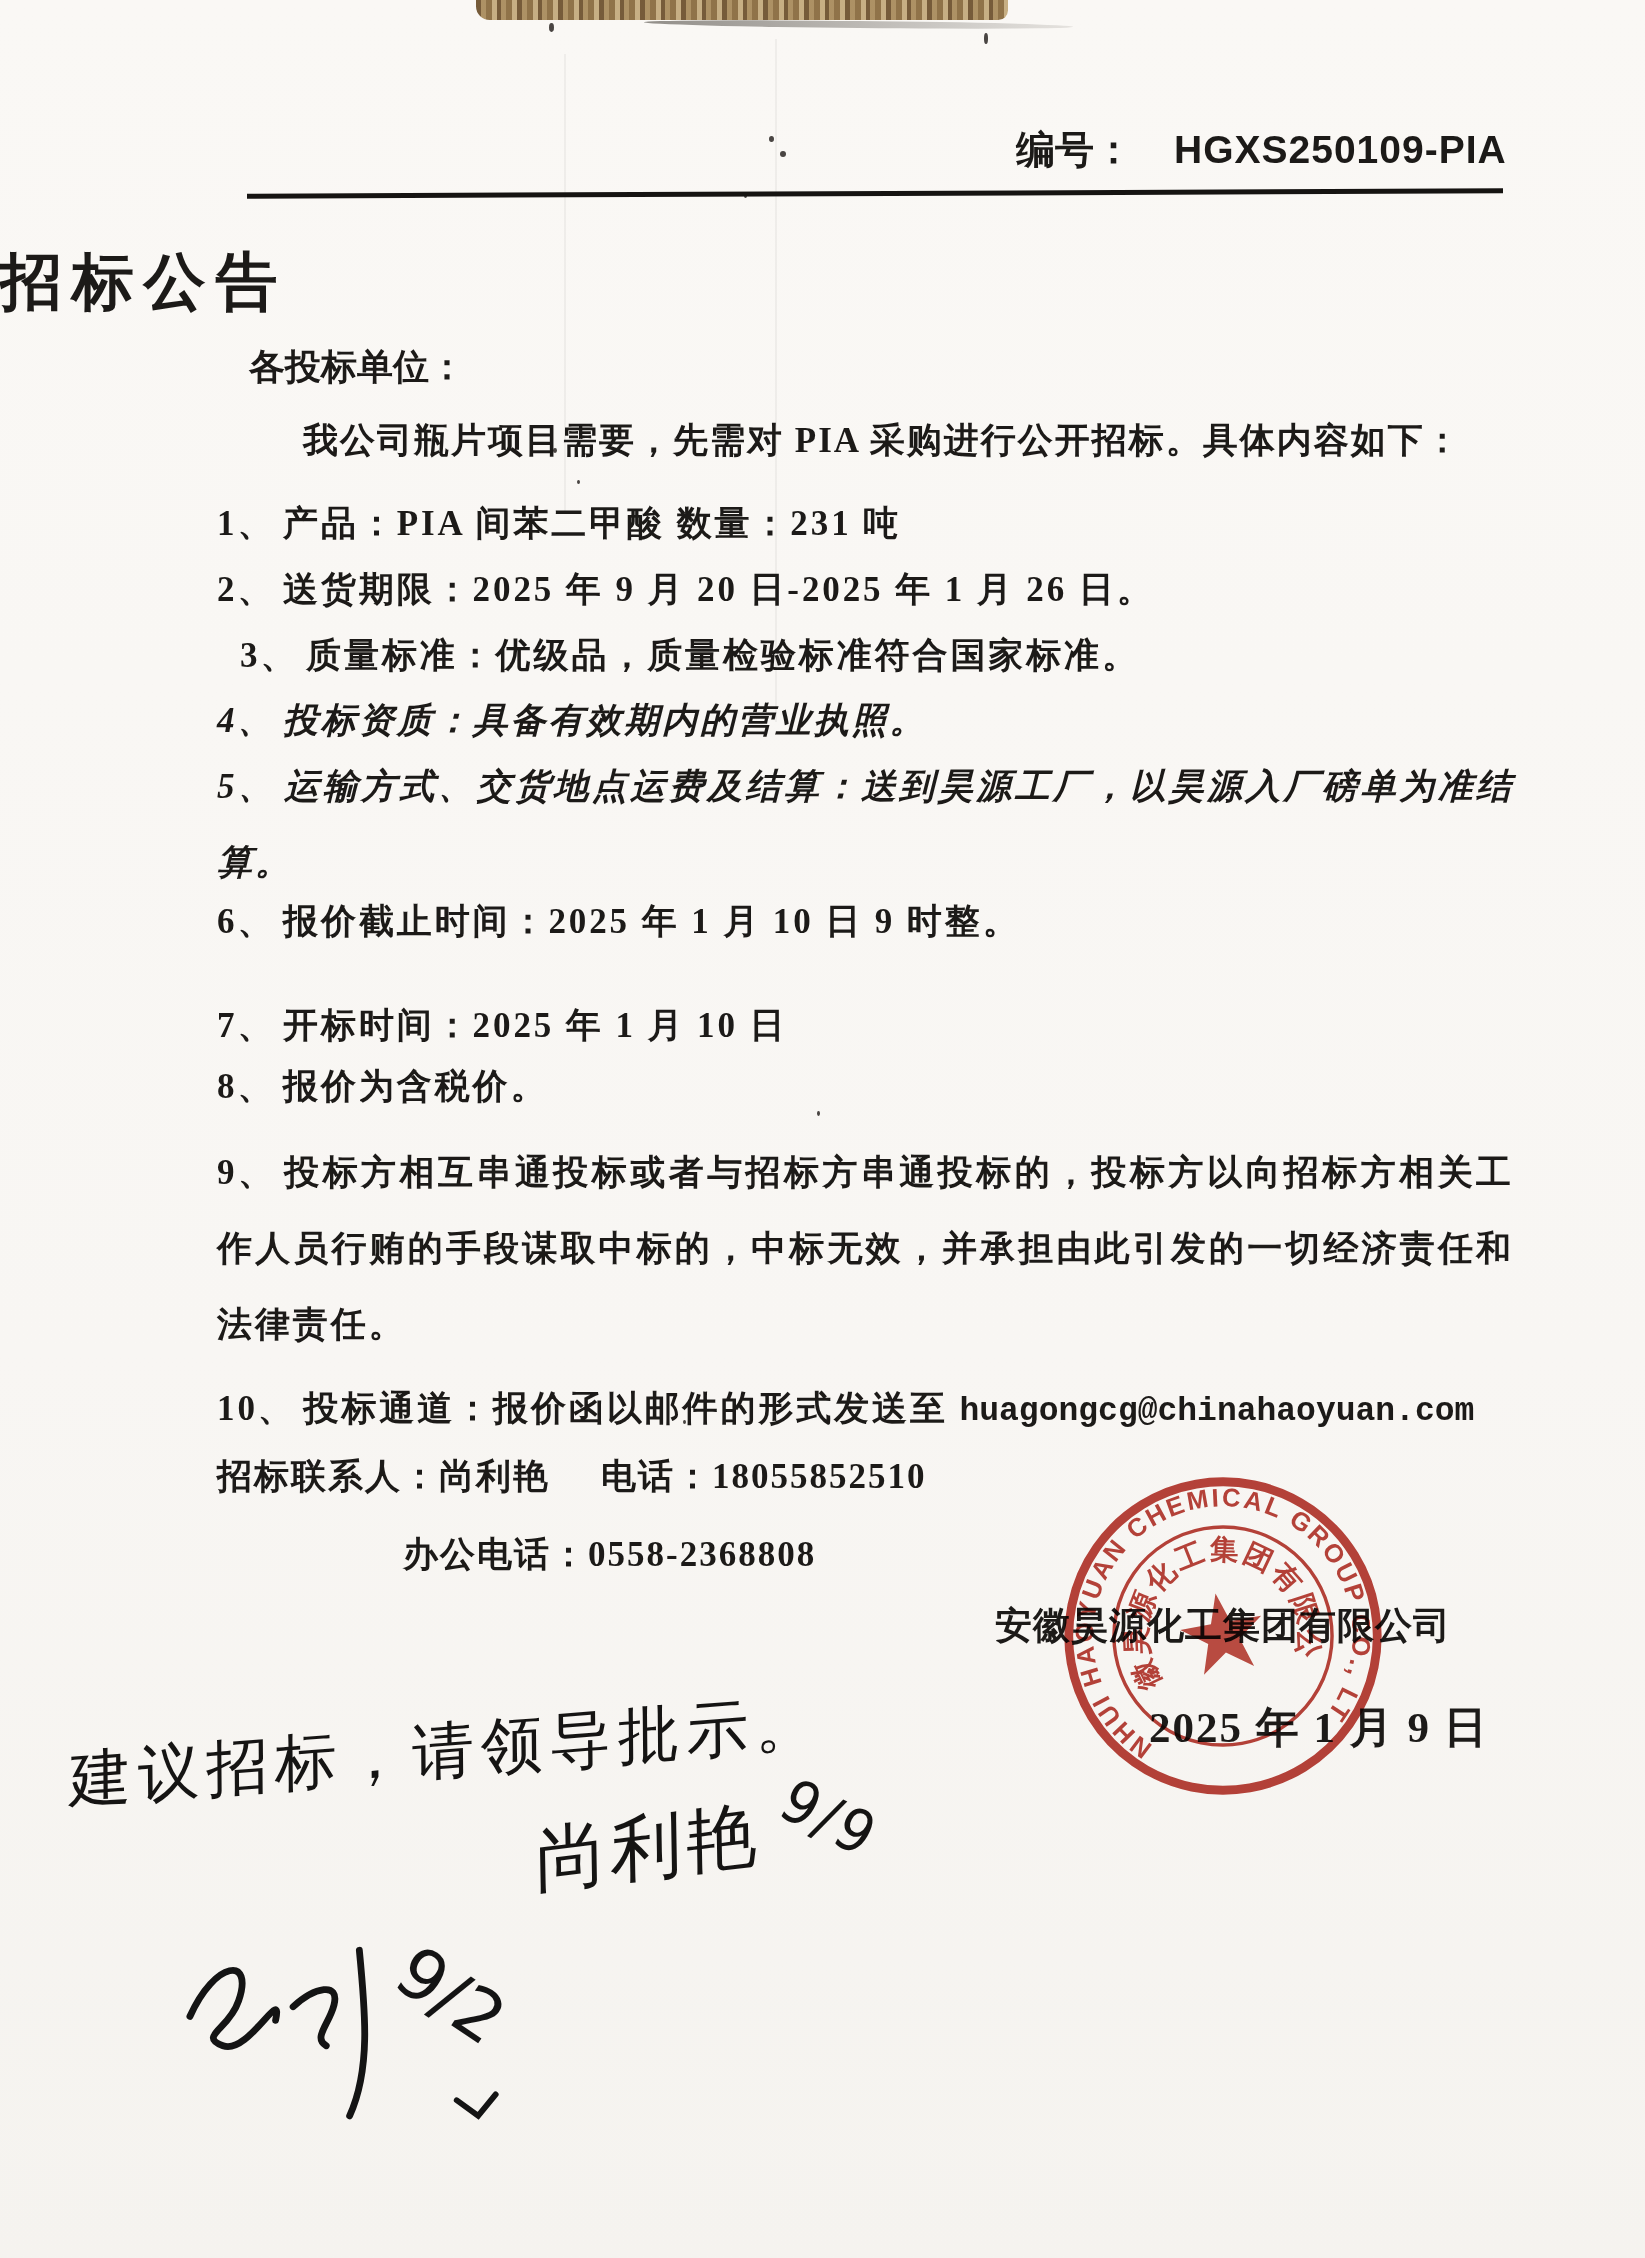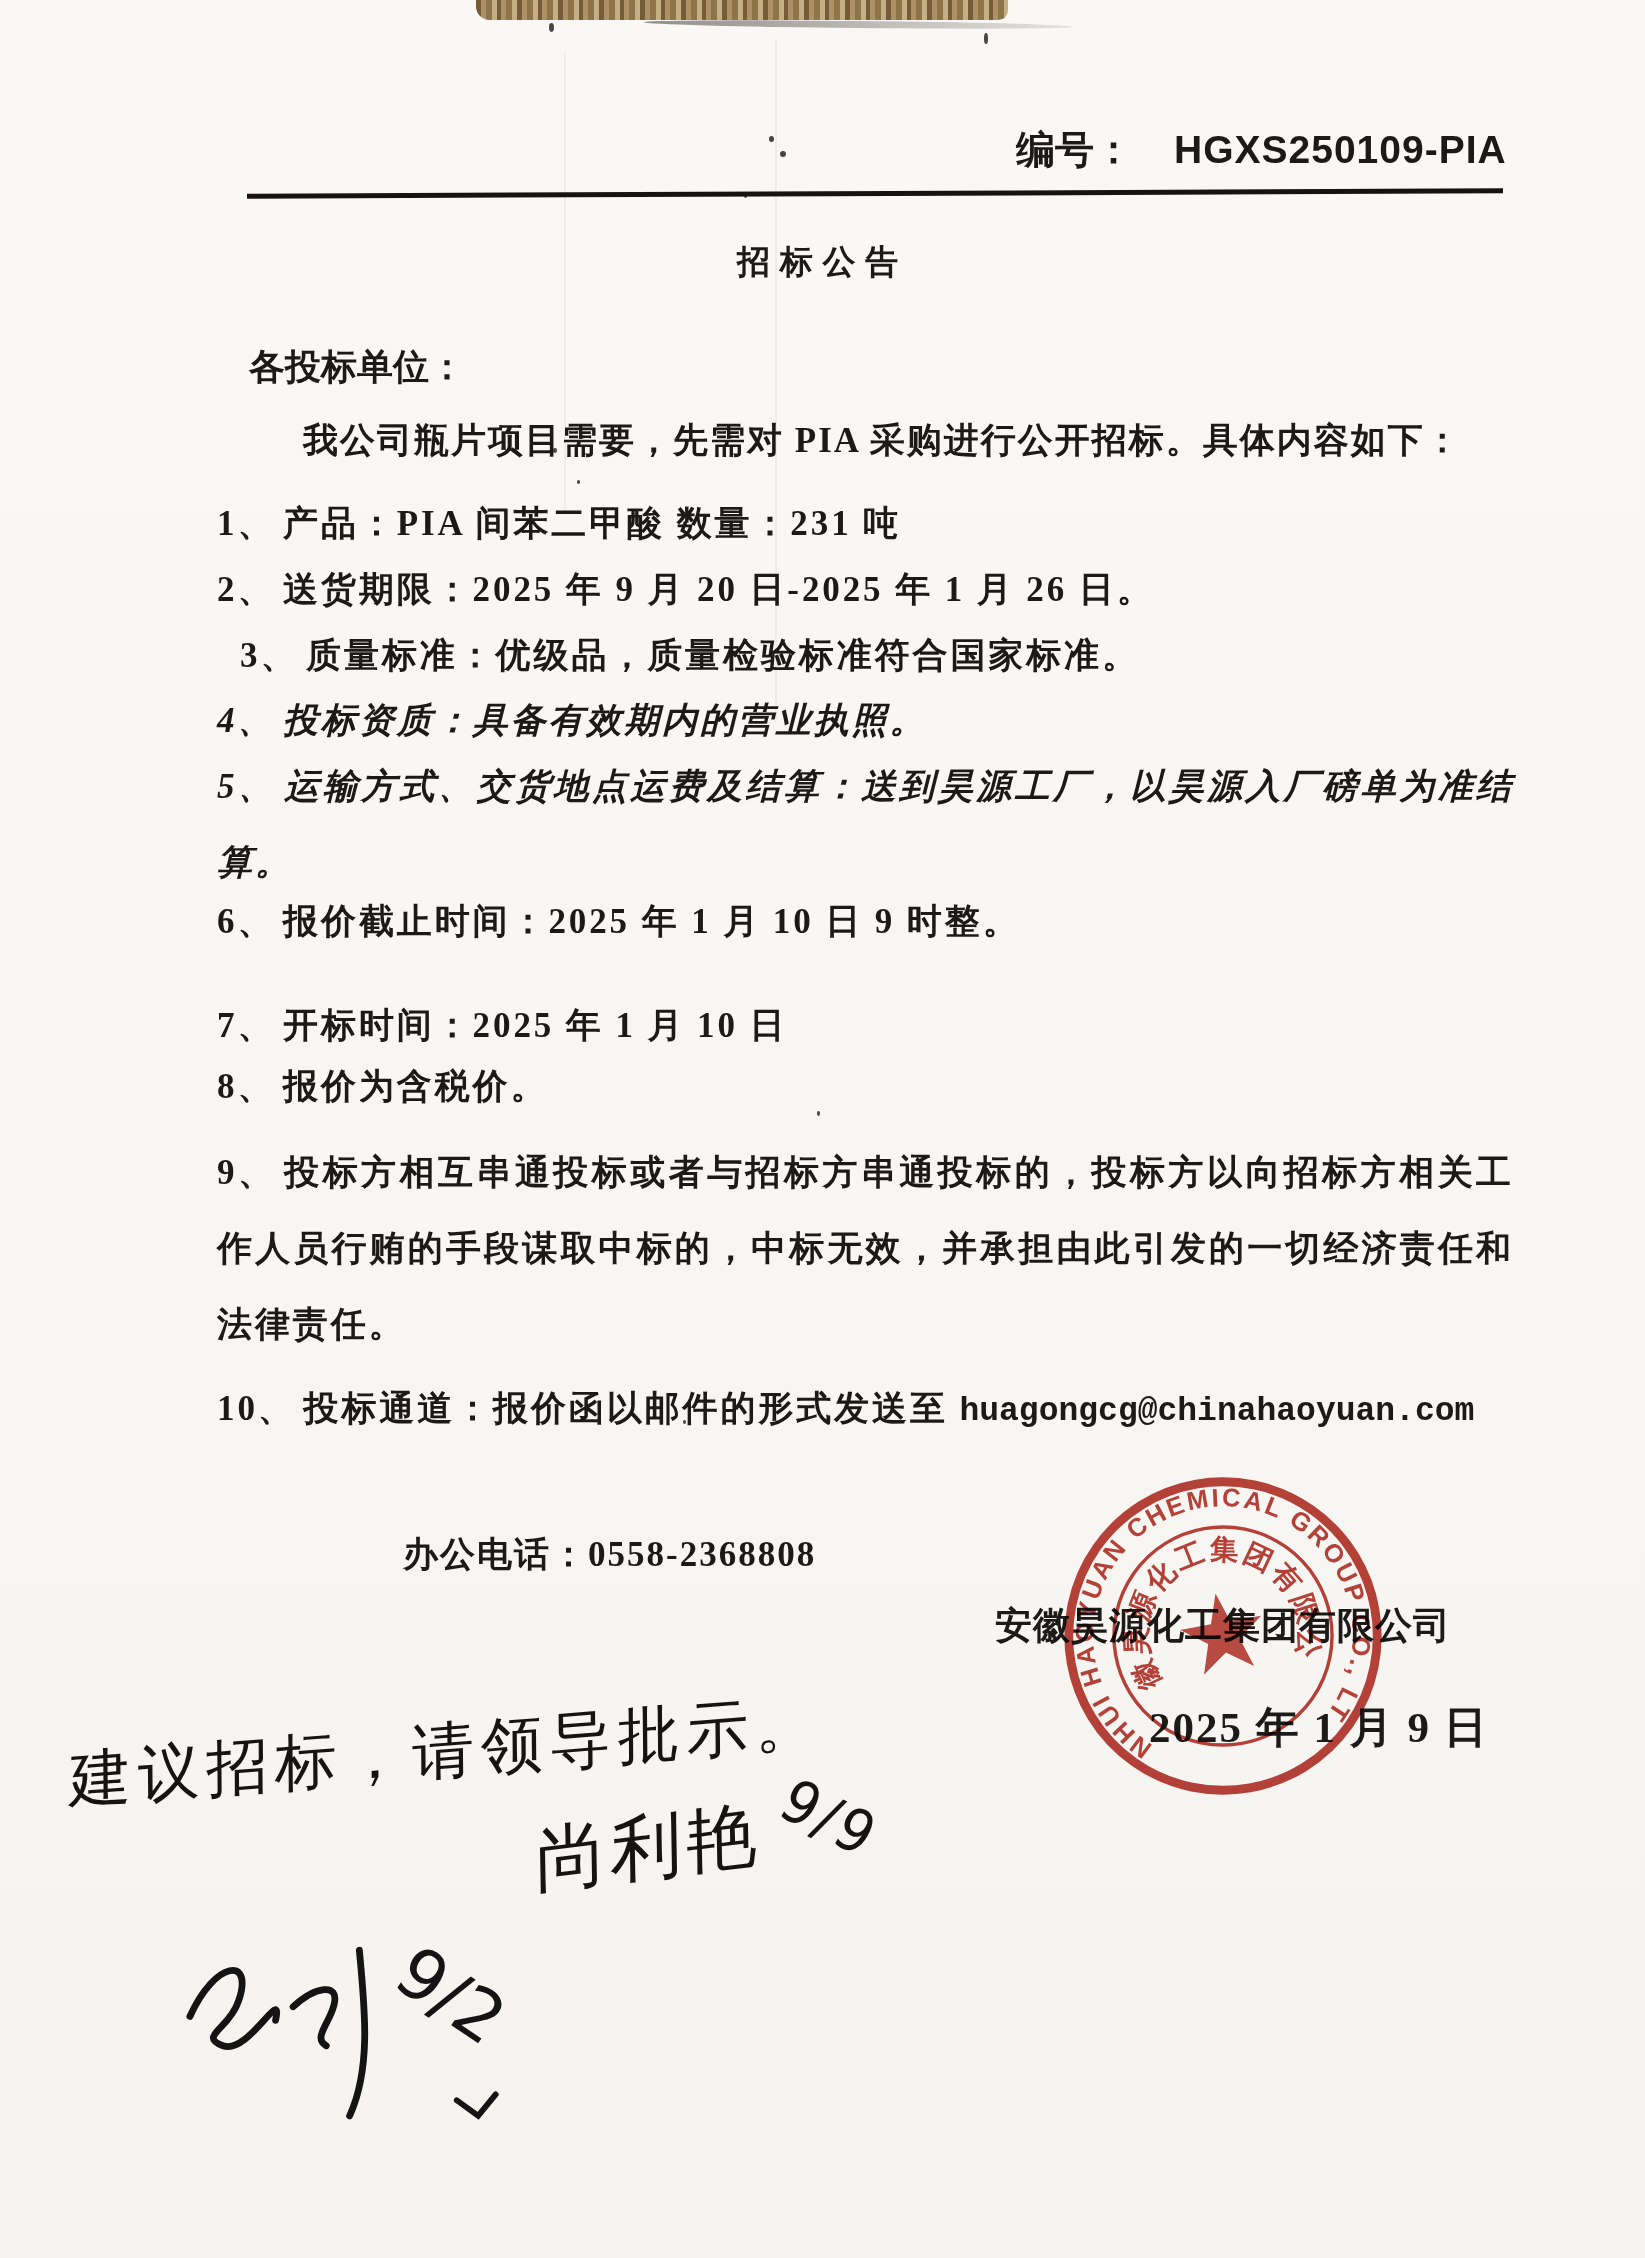--- a/index.html
+++ b/index.html
@@ -23,22 +23,22 @@
     border-radius:50%;transform:rotate(.6deg);
   }
   .streak{position:absolute;width:2px;background:rgba(40,40,40,.05);}
   .speck{position:absolute;background:#2a2623;border-radius:50%;opacity:.85;}
   
   .ref-line{position:absolute;top:123px;left:1016px;white-space:nowrap;
     font-family:"Liberation Sans","DejaVu Sans",sans-serif;font-weight:700;font-size:39px;}
   .ref-line .ref-num{margin-left:41px;letter-spacing:1px;}
   .hrule{position:absolute;top:191px;left:247px;width:1256px;height:4.9px;background:#161412;transform:rotate(-.25deg);}
   
-  .title{position:absolute;top:240px;left:0;width:1645px;text-align:center;
-    font-size:33px;font-weight:700;letter-spacing:9.8px;}
+  .title{position:absolute;top:240px;left:0;width:1645px;
+    font-size:62px;font-weight:700;letter-spacing:9.8px;}
   .salutation{position:absolute;top:343px;left:249px;font-size:36px;font-weight:700;}
   .intro{position:absolute;top:417px;left:217px;width:1297px;text-indent:86px;
     font-size:35px;font-weight:700;letter-spacing:2px;}
   .item{position:absolute;left:217px;width:1297px;font-size:35px;font-weight:700;
     letter-spacing:2.9px;line-height:76px;text-align:justify;}
   .item .num{margin-right:7.8px;}
   .email{font-family:"Liberation Mono","DejaVu Sans Mono",monospace;font-size:33px;font-weight:700;letter-spacing:0;}
   .contact-line{position:absolute;top:1453px;left:217px;font-size:35px;font-weight:700;letter-spacing:2px;white-space:nowrap;}
   .contact-line .gap{display:inline-block;width:51px;}
   .office-line{position:absolute;top:1531px;left:403px;font-size:35px;font-weight:700;letter-spacing:2px;white-space:nowrap;}
@@ -89,20 +89,23 @@
   <div class="item" style="top:552px;"><span class="num">2、</span><span>送货期限：2025 年 9 月 20 日-2025 年 1 月 26 日。</span></div>
   <div class="item" style="top:618px;margin-left:23px;"><span class="num">3、</span><span>质量标准：优级品，质量检验标准符合国家标准。</span></div>
   <div class="item" style="top:683px;font-style:italic;"><span class="num">4、</span><span>投标资质：具备有效期内的营业执照。</span></div>
   <div class="item" style="top:749px;font-style:italic;"><span class="num">5、</span><span>运输方式、交货地点运费及结算：送到昊源工厂，以昊源入厂磅单为准结算。</span></div>
   <div class="item" style="top:884px;"><span class="num">6、</span><span>报价截止时间：2025 年 1 月 10 日 9 时整。</span></div>
   <div class="item" style="top:988px;"><span class="num">7、</span><span>开标时间：2025 年 1 月 10 日</span></div>
   <div class="item" style="top:1049px;"><span class="num">8、</span><span>报价为含税价。</span></div>
   <div class="item" style="top:1135px;"><span class="num">9、</span><span>投标方相互串通投标或者与招标方串通投标的，投标方以向招标方相关工作人员行贿的手段谋取中标的，中标无效，并承担由此引发的一切经济责任和法律责任。</span></div>
   <div class="item" style="top:1371px;"><span class="num">10、</span><span>投标通道：报价函以邮件的形式发送至 </span><span class="email">huagongcg@chinahaoyuan.com</span></div>
 
+  <div class="contact-line">
+    <span>招标联系人：</span><span>尚利艳</span><span class="gap"></span><span>电话：</span><span>18055852510</span>
+  </div>
   <div class="office-line">
     <span>办公电话：</span><span>0558-2368808</span>
   </div>
 
   <div class="company-line">安徽昊源化工集团有限公司</div>
   <div class="date-line">2025 年 1 月 9 日</div>
 
   <svg class="stamp" viewBox="0 0 340 340">
     <defs>
       <path id="arcEN" d="M 76.7,263.3 A 132,132 0 1 1 263.3,263.3" fill="none"></path>

